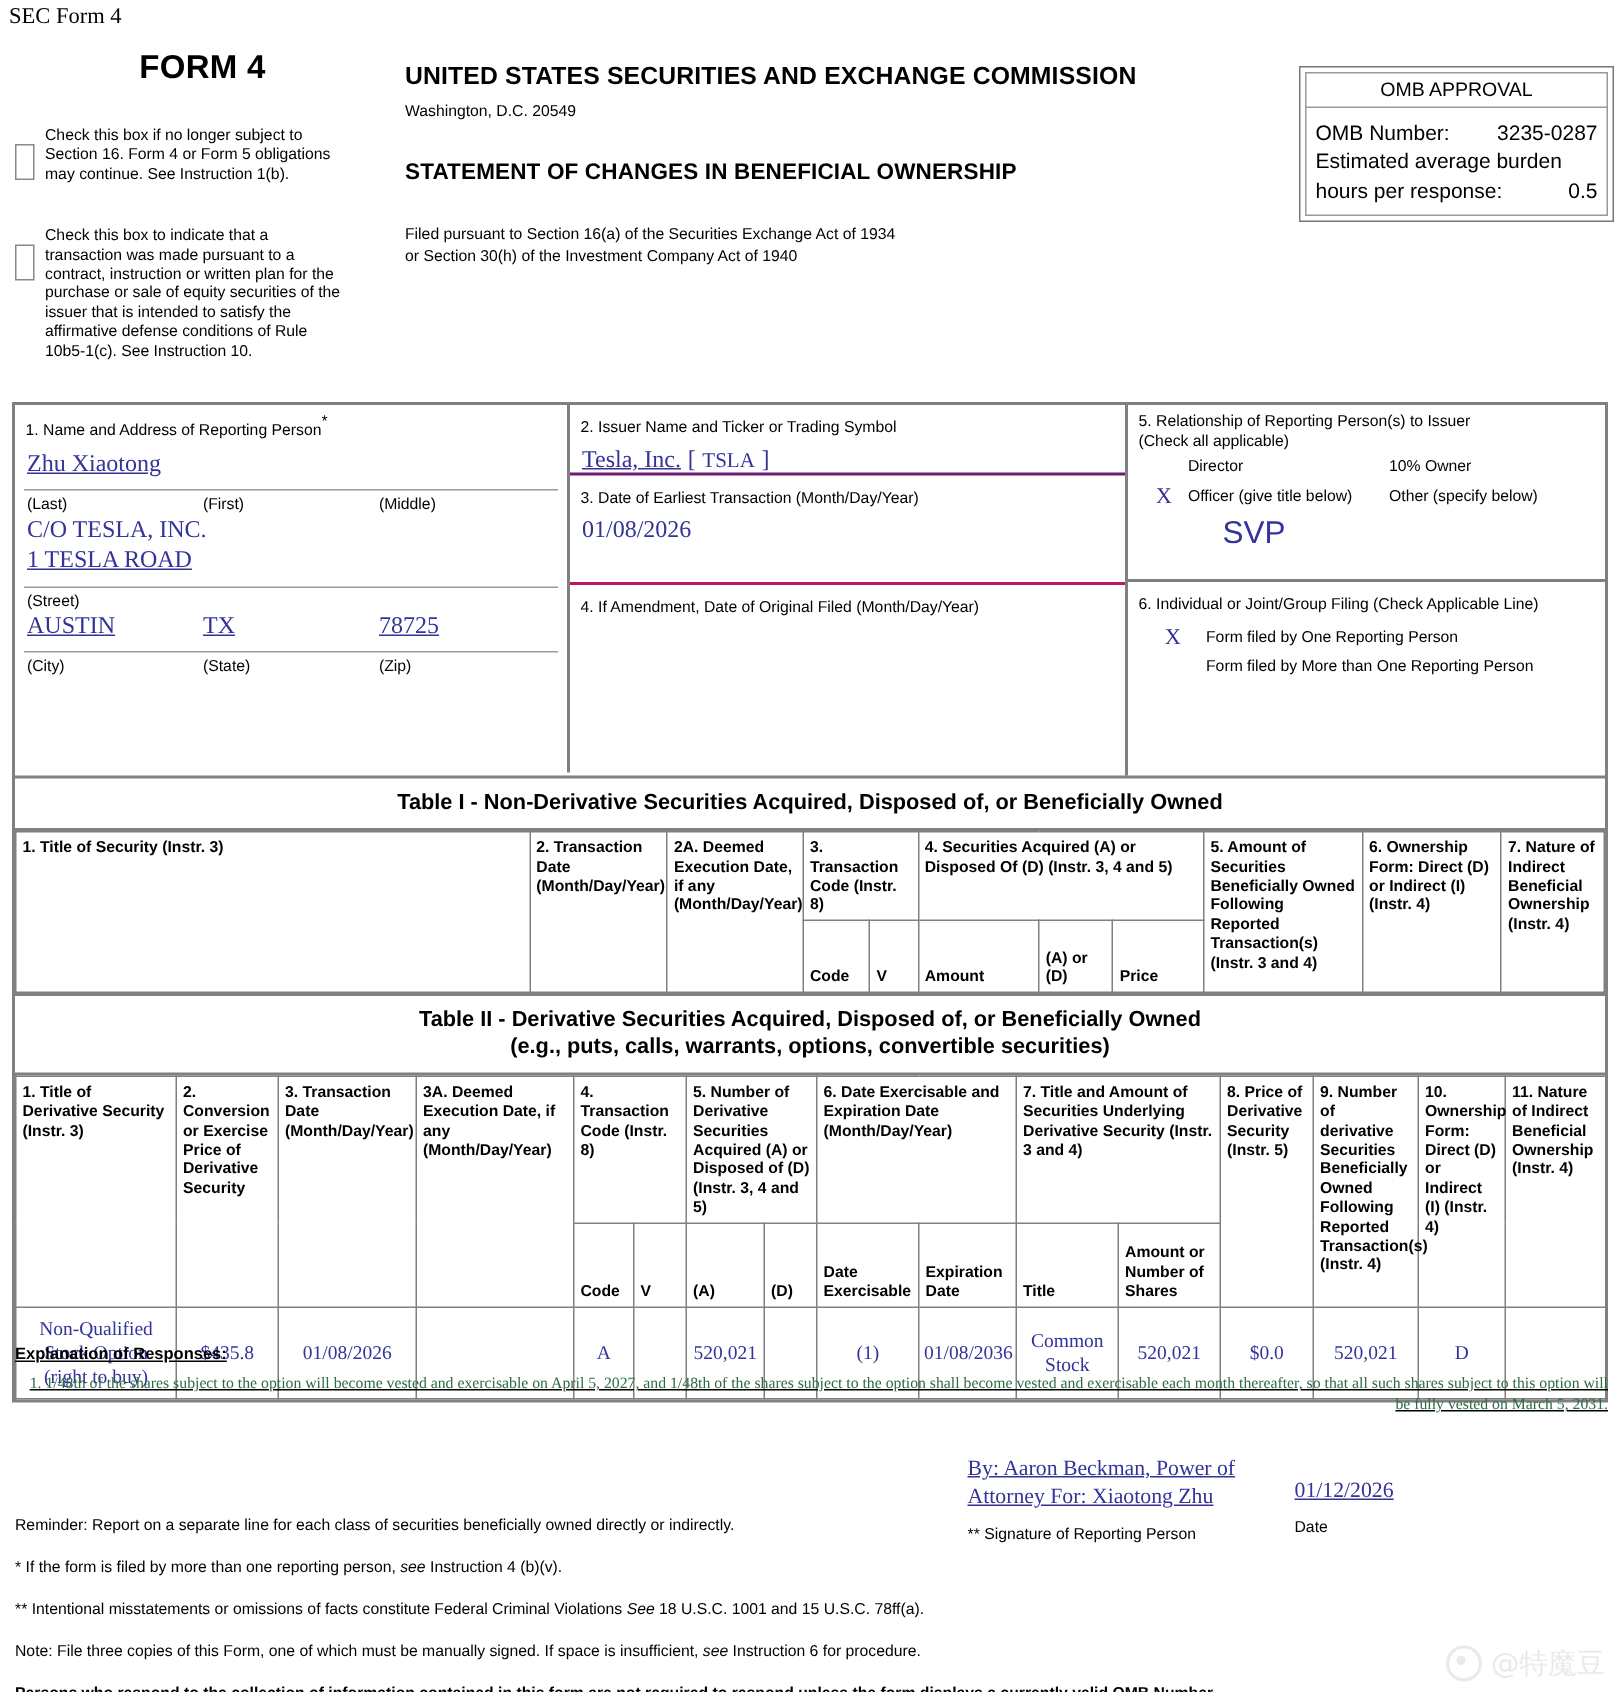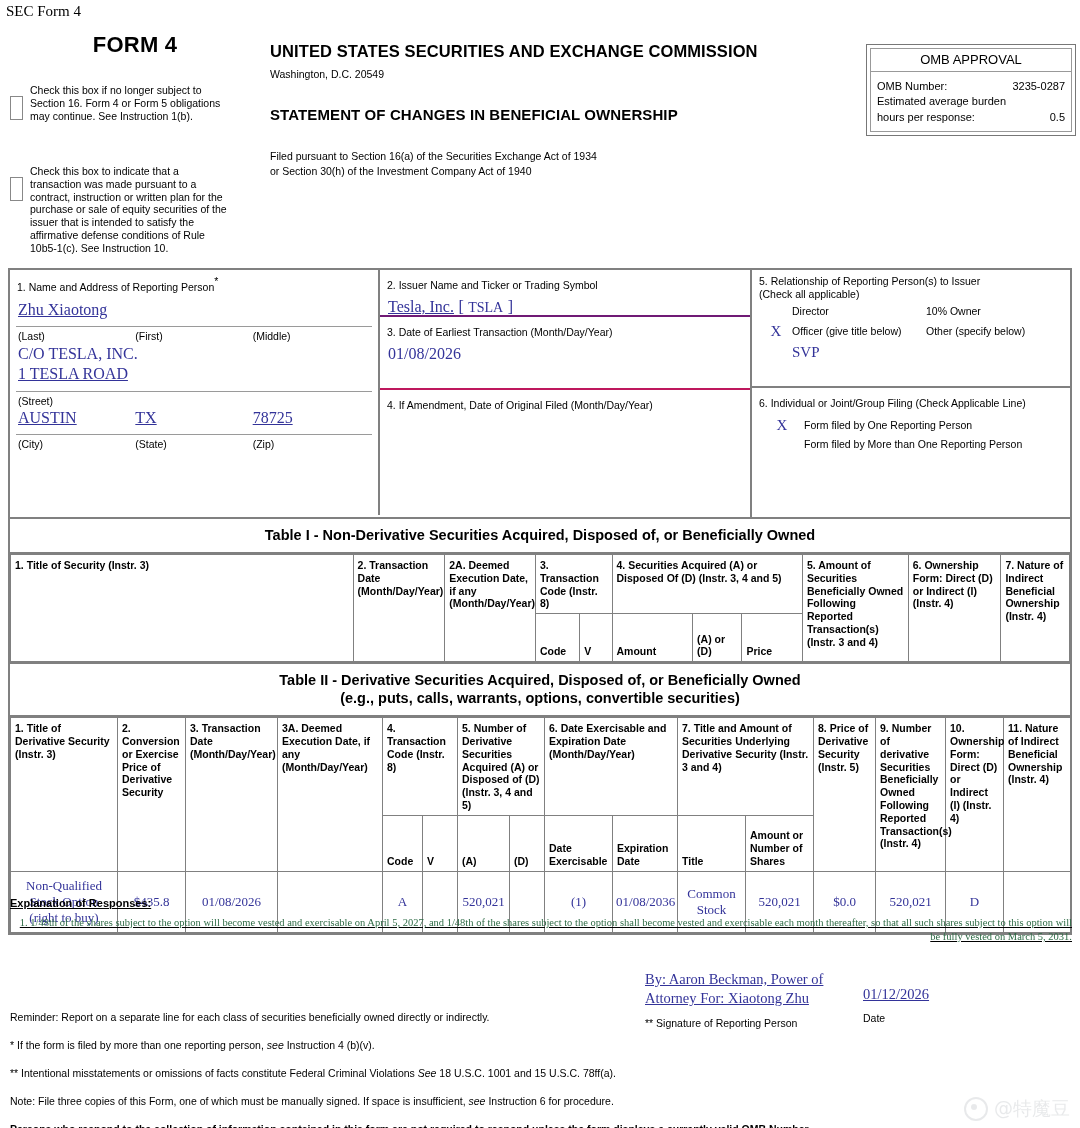--- a/index.html
+++ b/index.html
@@ -36,21 +36,21 @@
     padding-top: 12px;
     letter-spacing: .2px;
   }
   .checkboxes { padding-top: 26px; }
   .cbrow {
     display: flex;
     align-items: flex-start;
     gap: 7px;
     padding-left: 10px;
   }
-  .cbrow + .cbrow { margin-top: 42px; }
+  .cbrow + .cbrow { margin-top: 28px; }
   .cbox {
     width: 11px;
     height: 22px;
     border: 1.6px solid #888;
     flex: 0 0 auto;
     margin-top: 12px;
   }
   .cbtext { font-size: 10.5px; line-height: 12.9px; width: 200px; }
 
   .center-head { padding-top: 22px; }
@@ -69,21 +69,21 @@
   }
   .omb-title {
     border: 1px solid #999;
     text-align: center;
     font-size: 13px;
     padding: 3px 0 4px;
   }
   .omb-body {
     border: 1px solid #999;
     border-top: none;
-    font-size: 11px;
+    font-size: 14px;
     padding: 4px 6px 5px;
   }
   .omb-line { display: flex; justify-content: space-between; margin: 3.5px 0; }
 
   
   .formbox {
     position: absolute;
     left: 8px;
     top: 268px;
     width: 1064px;
@@ -126,24 +126,25 @@
     padding: 4px 10px 0 8px;
     line-height: 13px;
   }
   .xmark {
     font-family: "Liberation Serif", serif;
     color: #333399;
     font-size: 15px;
     text-align: center;
   }
   .svp {
-    font-family: Liberation Serif, serif;
+    font-family: Liberation Sans, sans-serif;
     color: #333399;
-    font-size: 15px;
+    font-size: 21px;
     padding: 6px 0 0 40px;
+    margin-left: 23px;
   }
   .joint { font-size: 10.5px; line-height: 13px; }
   .jrow { display: grid; grid-template-columns: 44px 1fr; margin-top: 6px; }
 
   
   .tbl-title {
     text-align: center;
     font-weight: bold;
     font-size: 14.5px;
     padding: 7px 0 8px;

